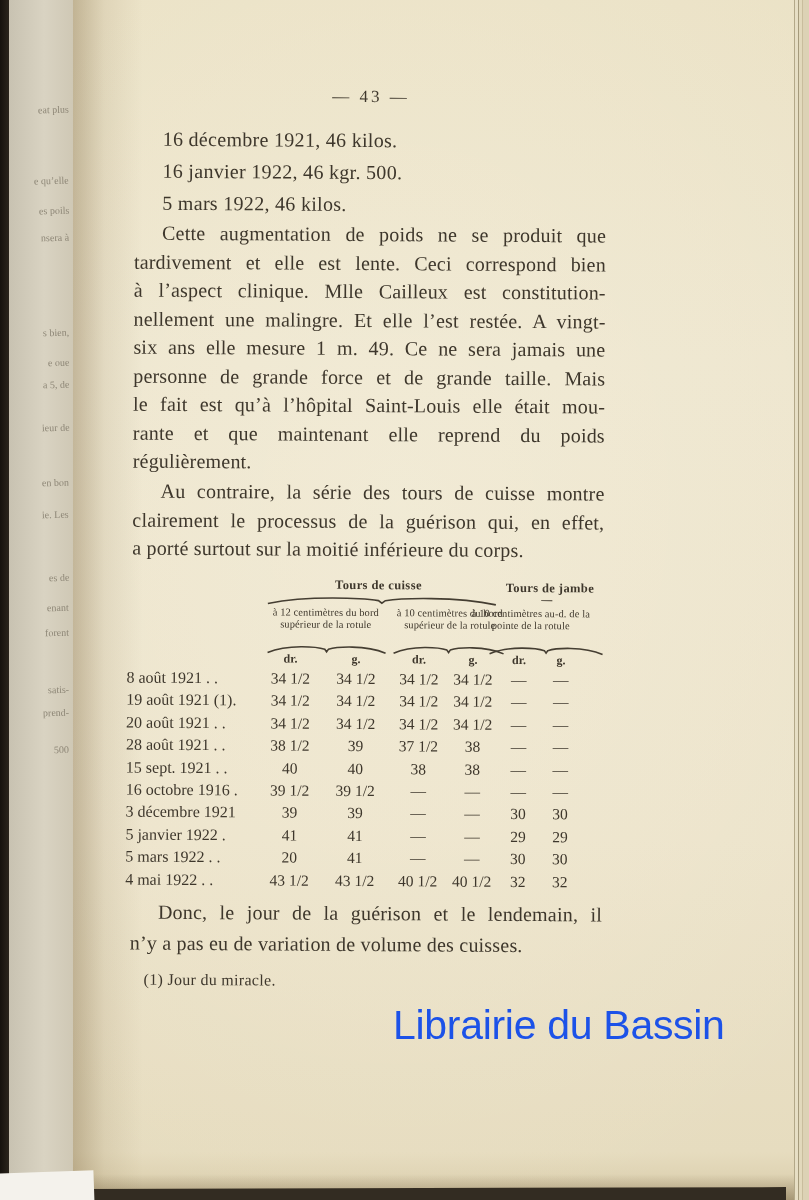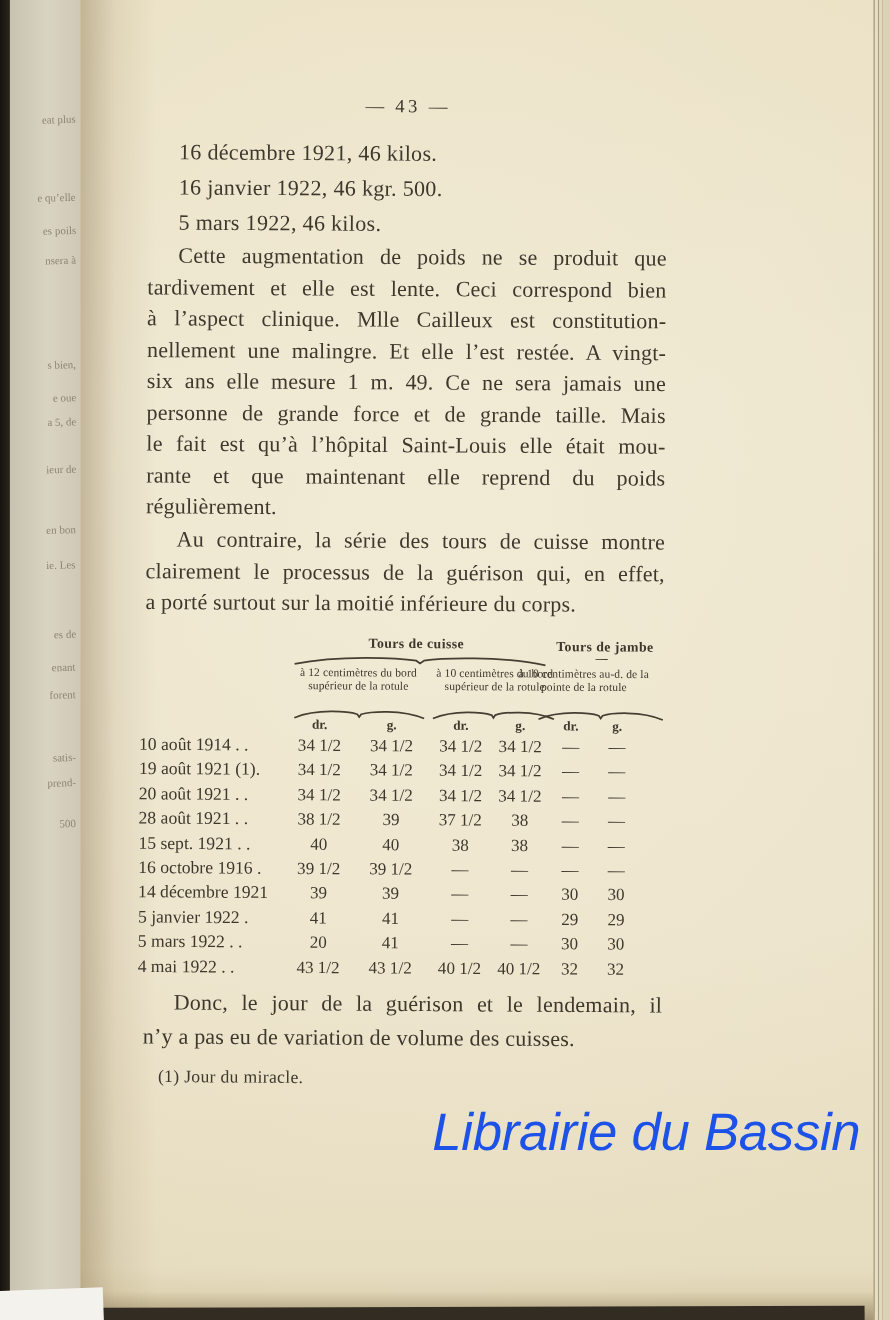--- a/index.html
+++ b/index.html
@@ -66,22 +66,22 @@
   .jambe-dash{font-size:11px;font-weight:700;}
   svg.brace{position:absolute;height:10px;overflow:visible;}
   .trow{display:grid;grid-template-columns:132px 64px 67px 59px 49px 43px 41px;
     position:absolute;left:0;width:455px;height:22.4px;align-items:baseline;}
   .trow .lbl{text-align:left;white-space:nowrap;font-size:16px;}
   .trow .val{text-align:center;white-space:nowrap;}
   .units{font-size:12px;font-weight:600;}
 
   
   .watermark{position:absolute;left:393px;top:1002px;
-    font-family:"Liberation Sans", sans-serif;font-size:48px;font-weight:400;
-    letter-spacing:-.3px;white-space:nowrap;font-style:italic;}
+    font-family:"Liberation Sans", sans-serif;font-size:41px;font-weight:400;
+    letter-spacing:-.3px;white-space:nowrap;}
 </style>
 </head>
 <body>
 
 <div class="photo">
 
   <div class="facing" id="facing">
       <div class="fragment" style="top: 104px;">eat  plus</div>
       <div class="fragment" style="top: 175px;">e qu’elle</div>
       <div class="fragment" style="top: 205px;">es poils</div>
@@ -154,21 +154,21 @@
           <div></div>
           <div class="val">dr.</div>
           <div class="val">g.</div>
           <div class="val">dr.</div>
           <div class="val">g.</div>
           <div class="val">dr.</div>
           <div class="val">g.</div>
         </div>
       <div id="tbodyrows">
           <div class="trow" style="top: 92px;">
-            <div class="lbl">10 août 1914 .   .</div>
+            <div class="lbl">8 août 1921 .   .</div>
             <div class="val">34 1/2</div>
             <div class="val">34 1/2</div>
             <div class="val">34 1/2</div>
             <div class="val">34 1/2</div>
             <div class="val">—</div>
             <div class="val">—</div>
           </div>
           <div class="trow" style="top: 114.4px;">
             <div class="lbl">19 août 1921 (1).</div>
             <div class="val">34 1/2</div>
@@ -208,21 +208,21 @@
           <div class="trow" style="top: 204px;">
             <div class="lbl">16 octobre 1916 .</div>
             <div class="val">39 1/2</div>
             <div class="val">39 1/2</div>
             <div class="val">—</div>
             <div class="val">—</div>
             <div class="val">—</div>
             <div class="val">—</div>
           </div>
           <div class="trow" style="top: 226.4px;">
-            <div class="lbl">14 décembre 1921</div>
+            <div class="lbl">3 décembre 1921</div>
             <div class="val">39</div>
             <div class="val">39</div>
             <div class="val">—</div>
             <div class="val">—</div>
             <div class="val">30</div>
             <div class="val">30</div>
           </div>
           <div class="trow" style="top: 248.8px;">
             <div class="lbl">5 janvier 1922 .</div>
             <div class="val">41</div>

